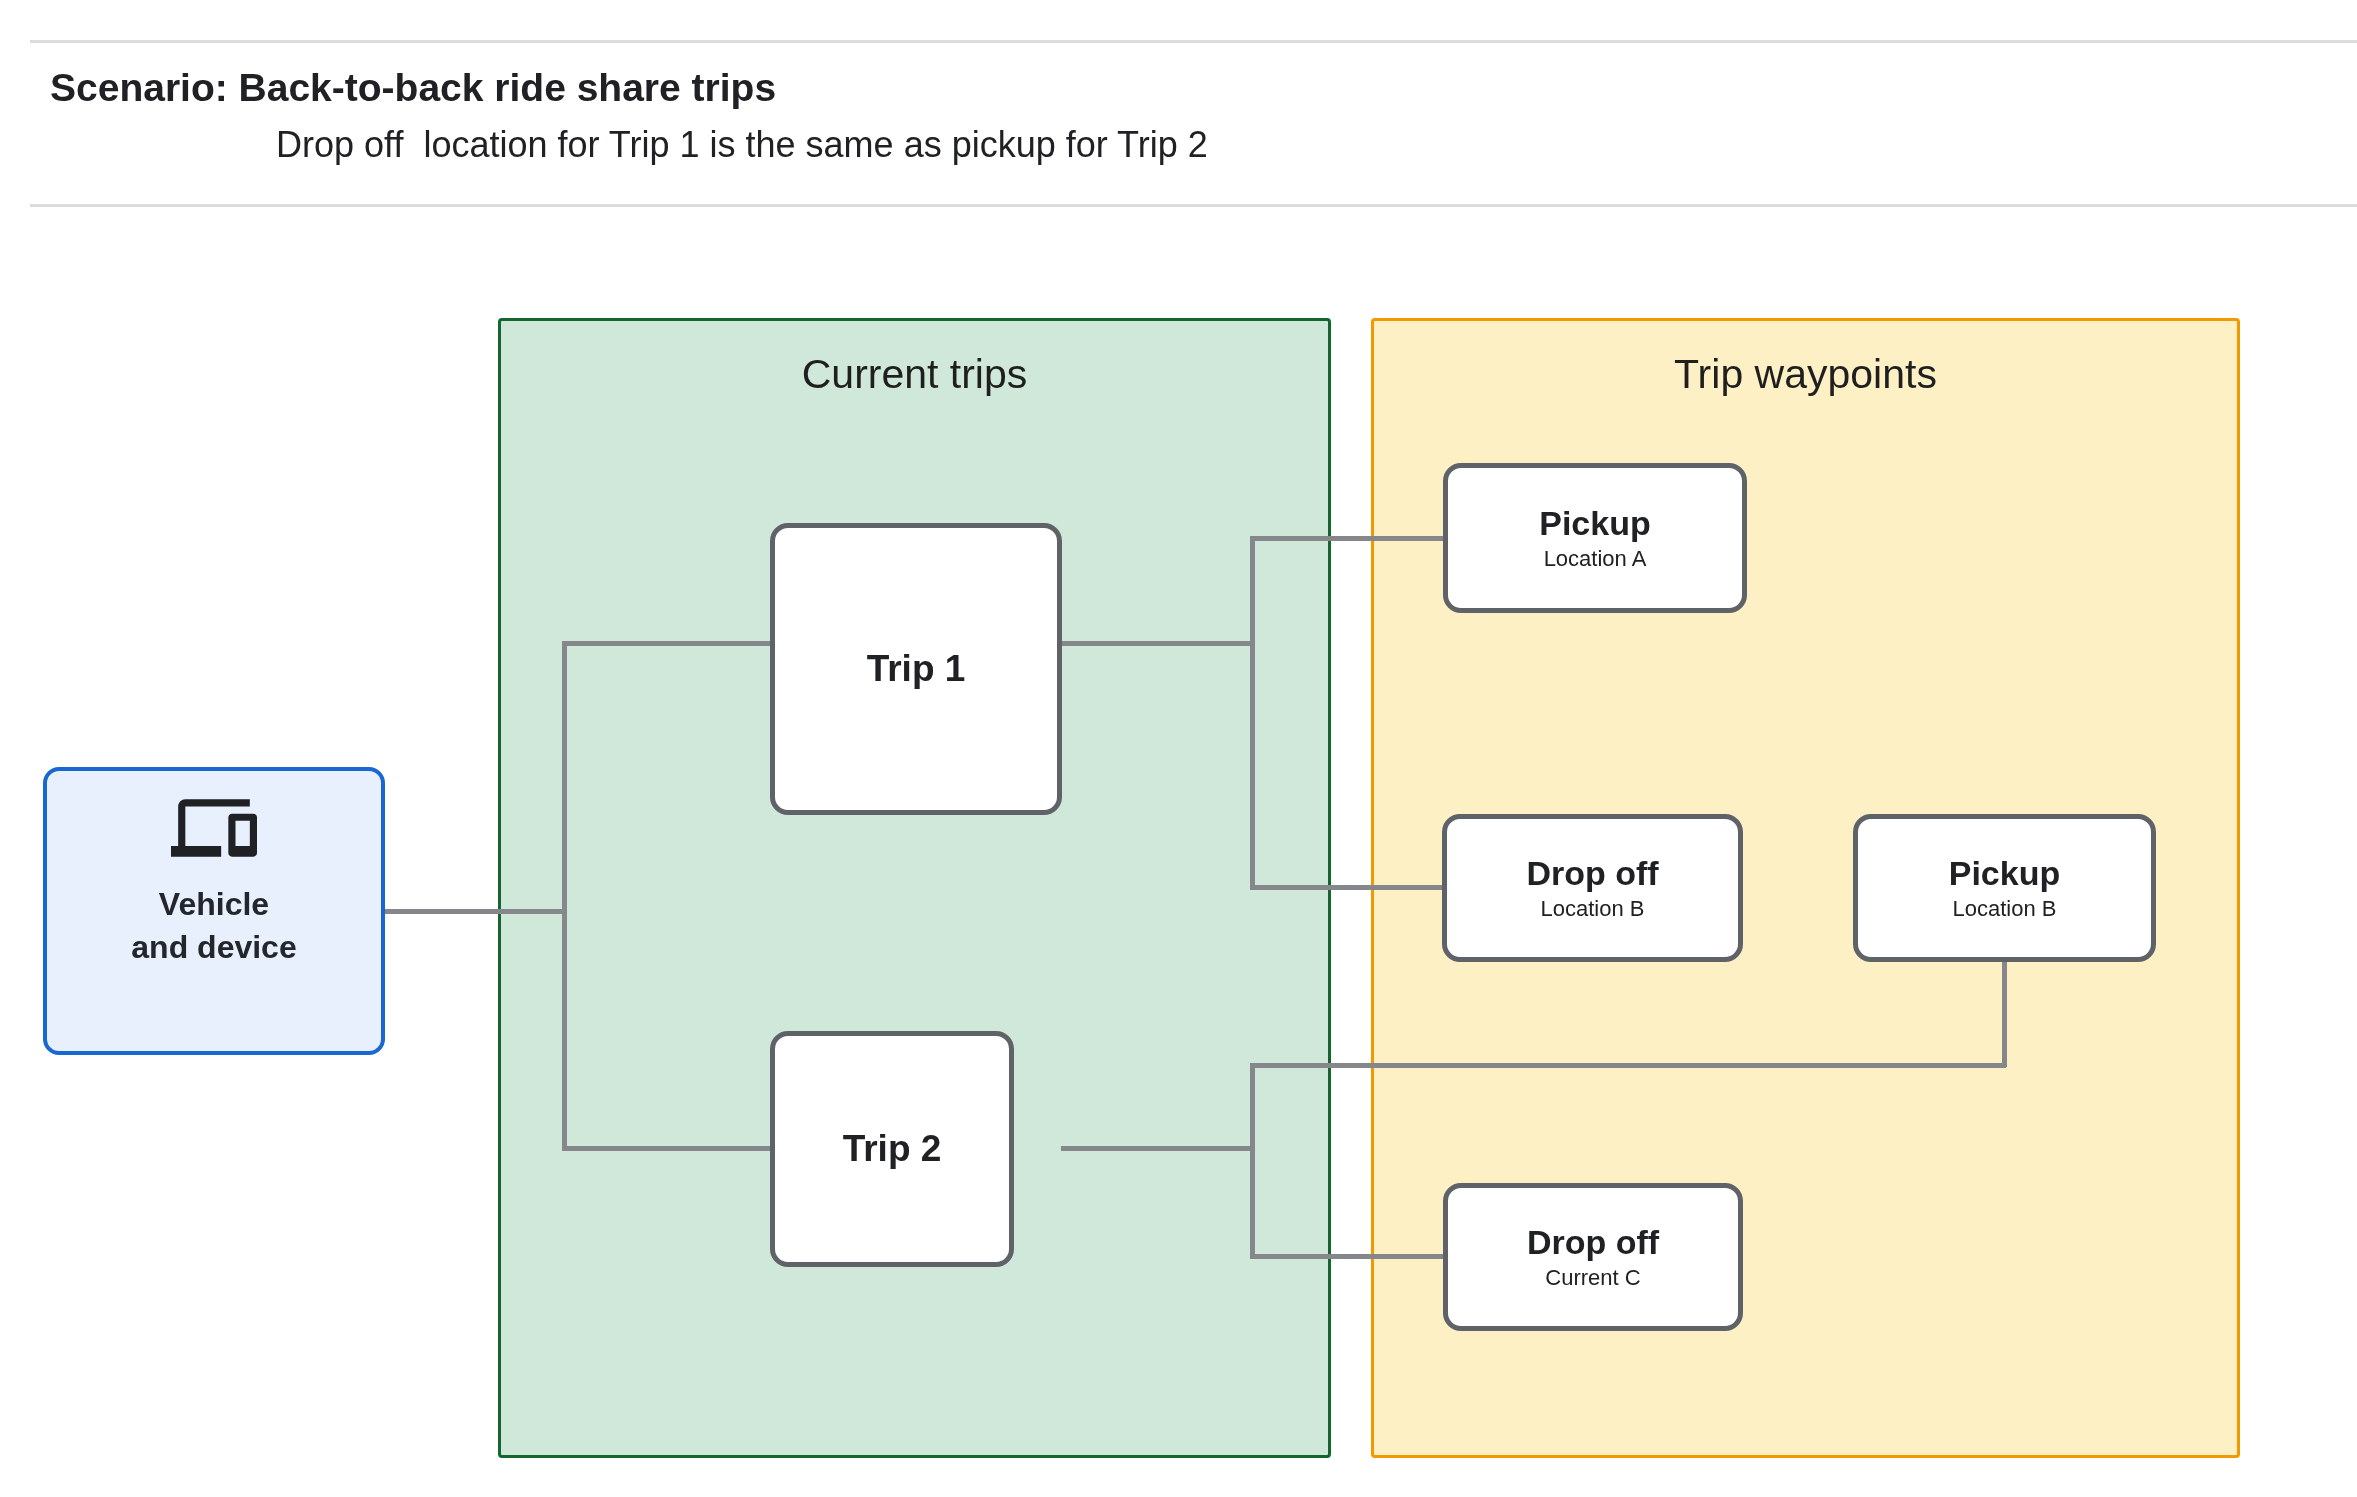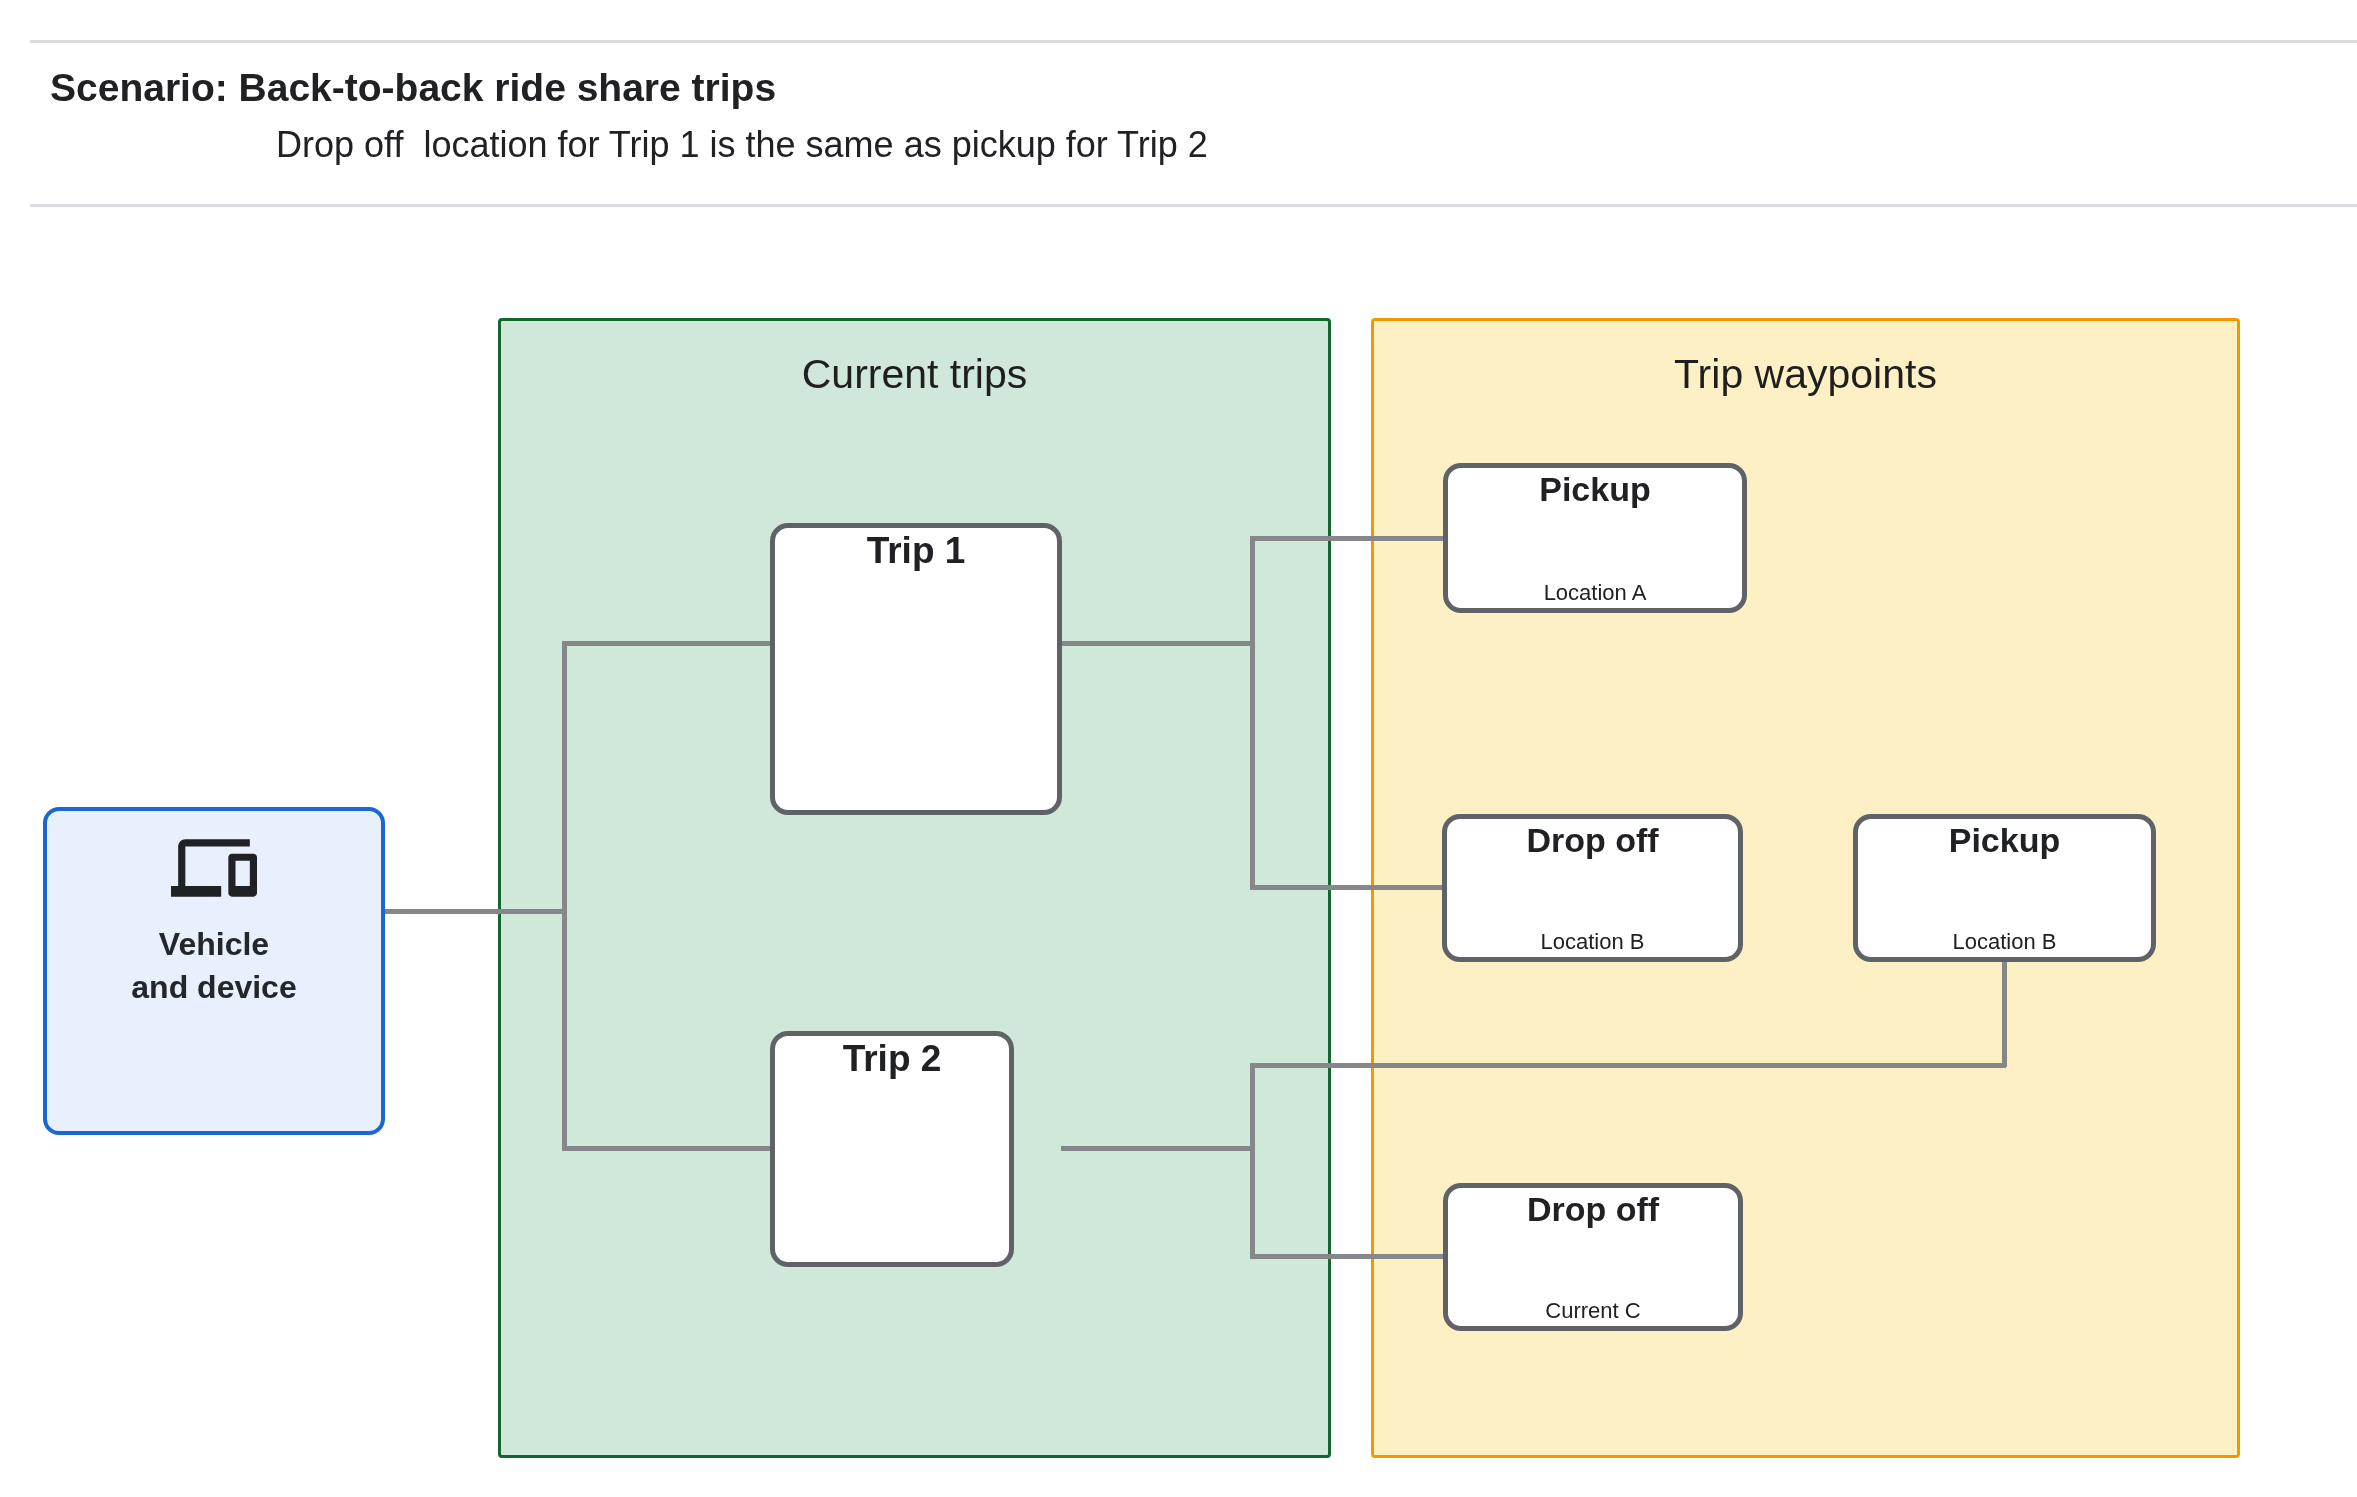--- a/index.html
+++ b/index.html
@@ -31,35 +31,35 @@
   #ln-pickup-a-in{left:1250px;top:536px;width:193px;}
   #ln-dropoff-b-in{left:1250px;top:885px;width:192px;}
   #ln-trip2-out{left:1061px;top:1146px;width:192px;}
   #ln-right-vertical-2{left:1250px;top:1063px;height:196px;}
   #ln-pickup-b-stem{left:2002px;top:961px;height:106px;}
   #ln-pickup-b-across{left:1250px;top:1063px;width:756px;}
   #ln-dropoff-c-in{left:1250px;top:1254px;width:193px;}
 
   
   .node{position:absolute;background:#fff;border:5px solid var(--node_border,#5f6368);border-radius:18px;
-        box-sizing:border-box;display:flex;flex-direction:column;align-items:center;justify-content:space-between;}
+        box-sizing:border-box;display:flex;flex-direction:column;align-items:center;justify-content:center;}
   .node .nd-title{font-size:34px;font-weight:bold;line-height:1.25;}
   .node .nd-sub{font-size:22px;font-weight:normal;line-height:1.3;}
   #node-trip1{left:770px;top:523px;width:292px;height:292px;}
   #node-trip2{left:770px;top:1031px;width:244px;height:236px;}
   #node-trip1 .nd-title,#node-trip2 .nd-title{font-size:37px;}
   #node-pickup-a{left:1443px;top:463px;width:304px;height:150px;}
   #node-dropoff-b{left:1442px;top:814px;width:301px;height:148px;}
   #node-pickup-b{left:1853px;top:814px;width:303px;height:148px;}
   #node-dropoff-c{left:1443px;top:1183px;width:300px;height:148px;}
 
   
-  #node-vehicle{position:absolute;left:43px;top:767px;width:342px;height:328px;box-sizing:border-box;
+  #node-vehicle{position:absolute;left:43px;top:767px;width:342px;height:288px;box-sizing:border-box;
     background:var(--vehicle_fill,#e8f0fe);border:4px solid var(--vehicle_border,#1967d2);border-radius:16px;
-    display:flex;flex-direction:column;align-items:center;margin-top:40px;}
+    display:flex;flex-direction:column;align-items:center;}
   #node-vehicle svg{margin-top:14px;}
   .vehicle-label{margin-top:12px;text-align:center;font-size:32px;font-weight:bold;line-height:1.35;color:#23262b;}
 </style>
 </head>
 <body>
 
 <div id="canvas">
 
   <div class="rule top"></div>
   <div class="doc-title">Scenario: Back-to-back ride share trips</div>

